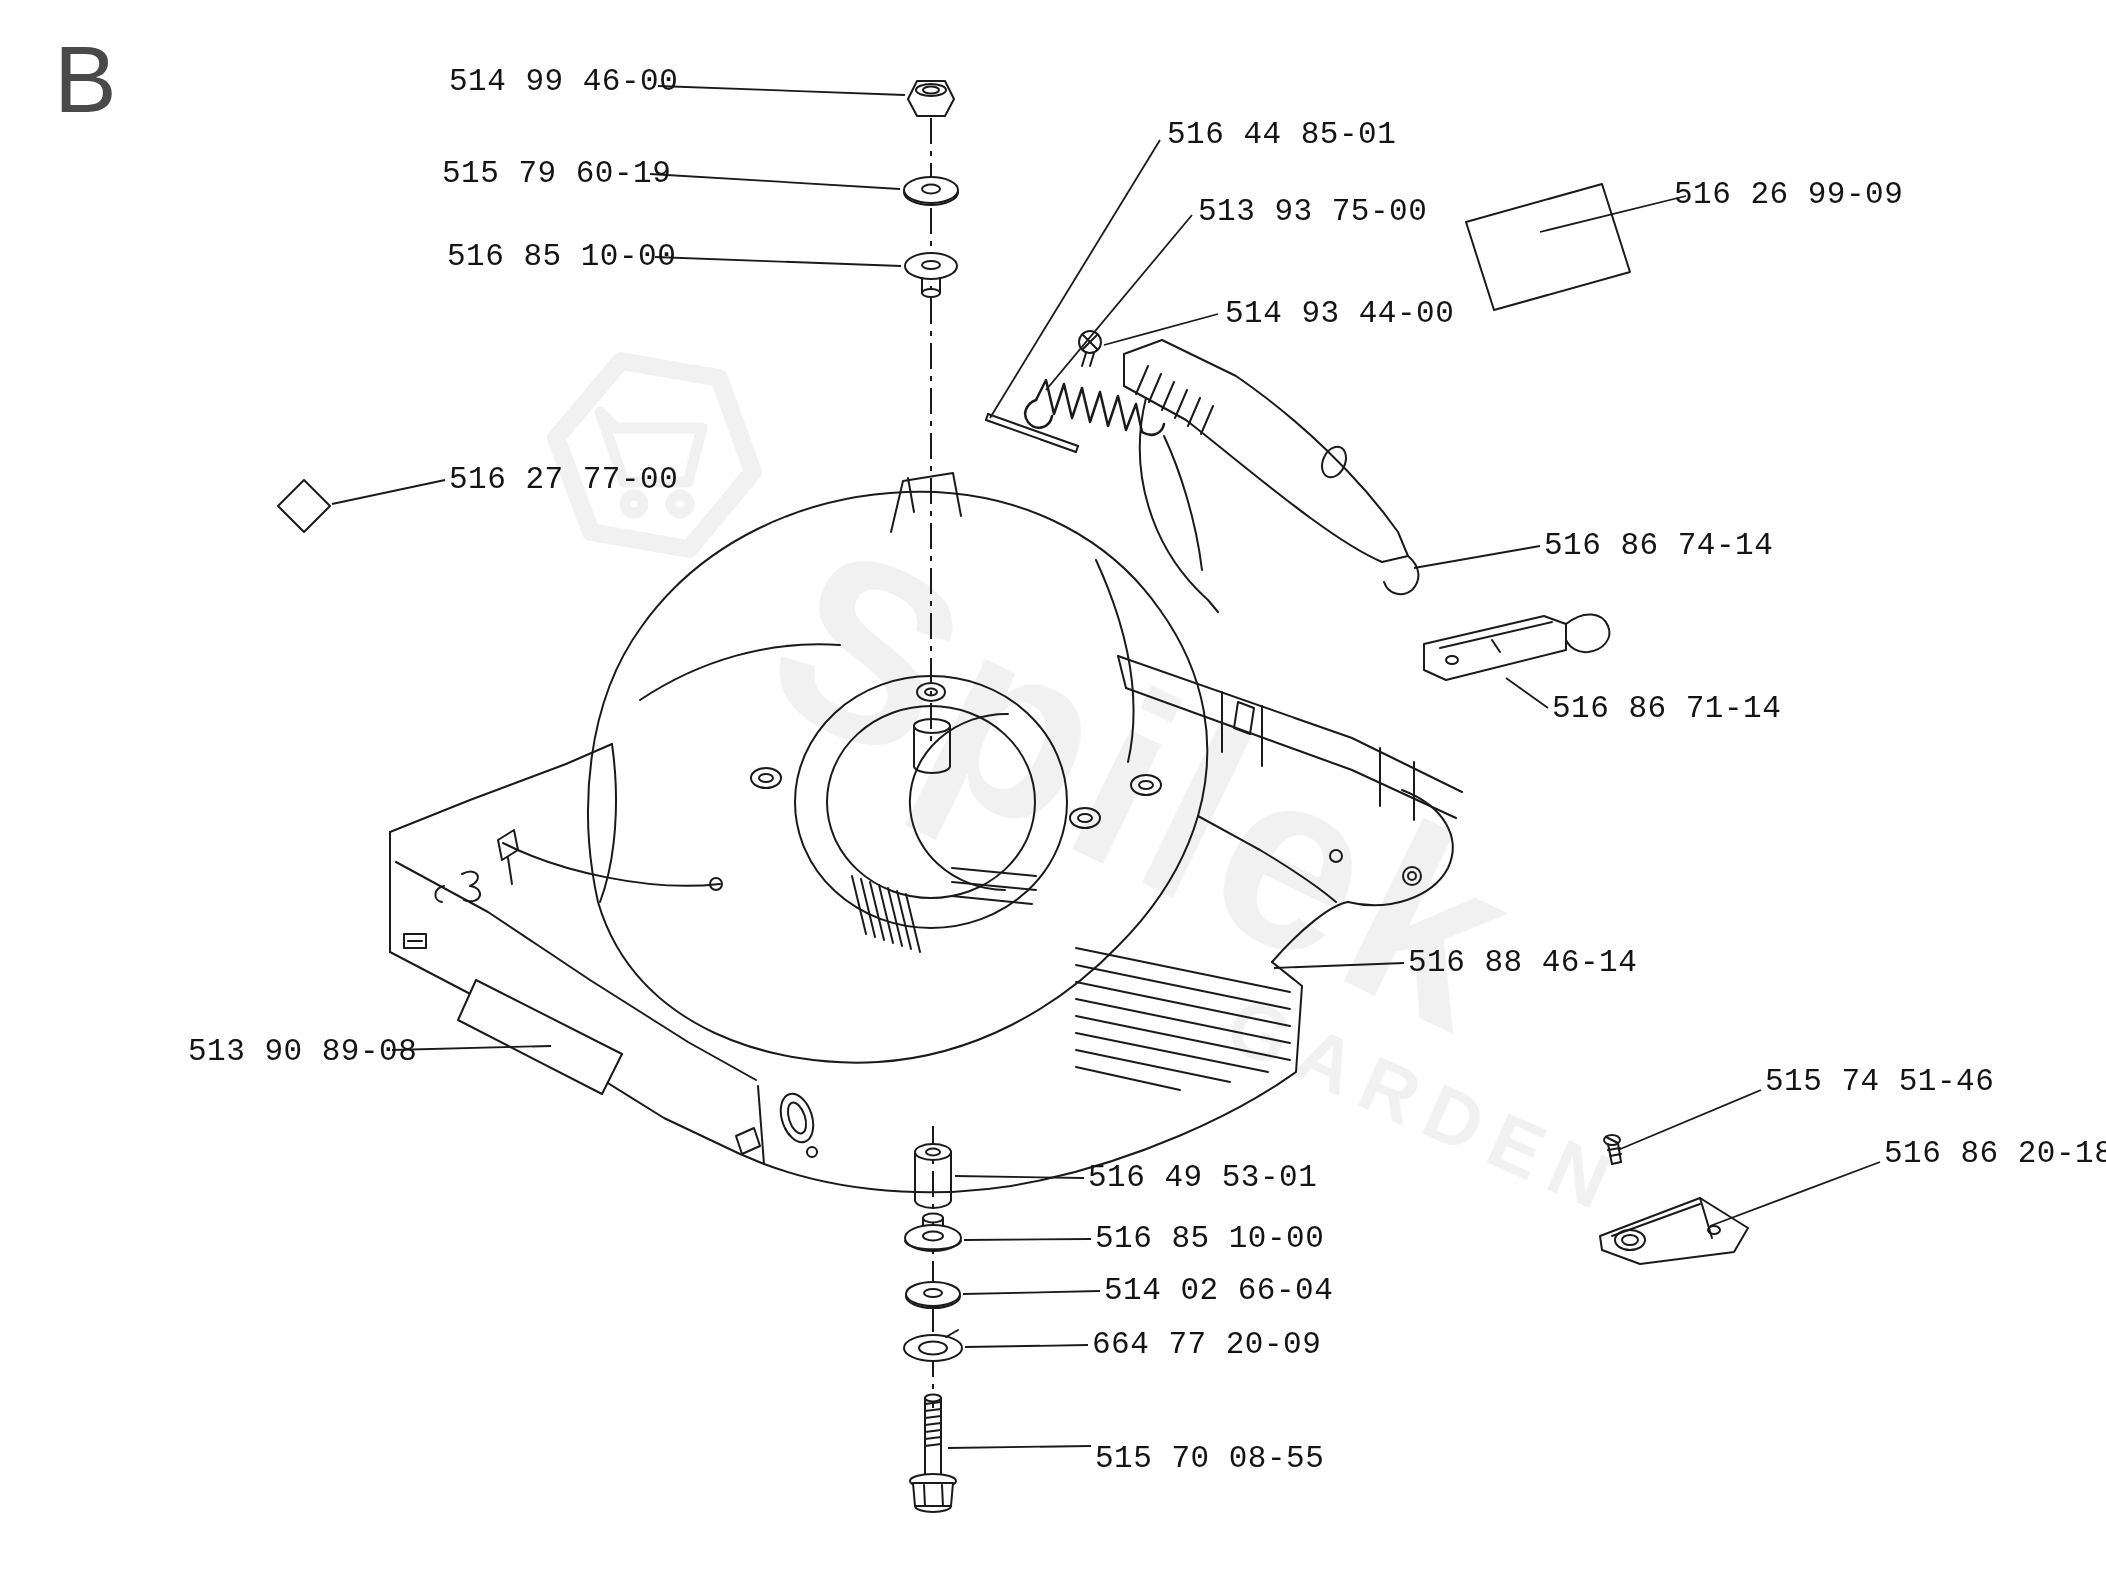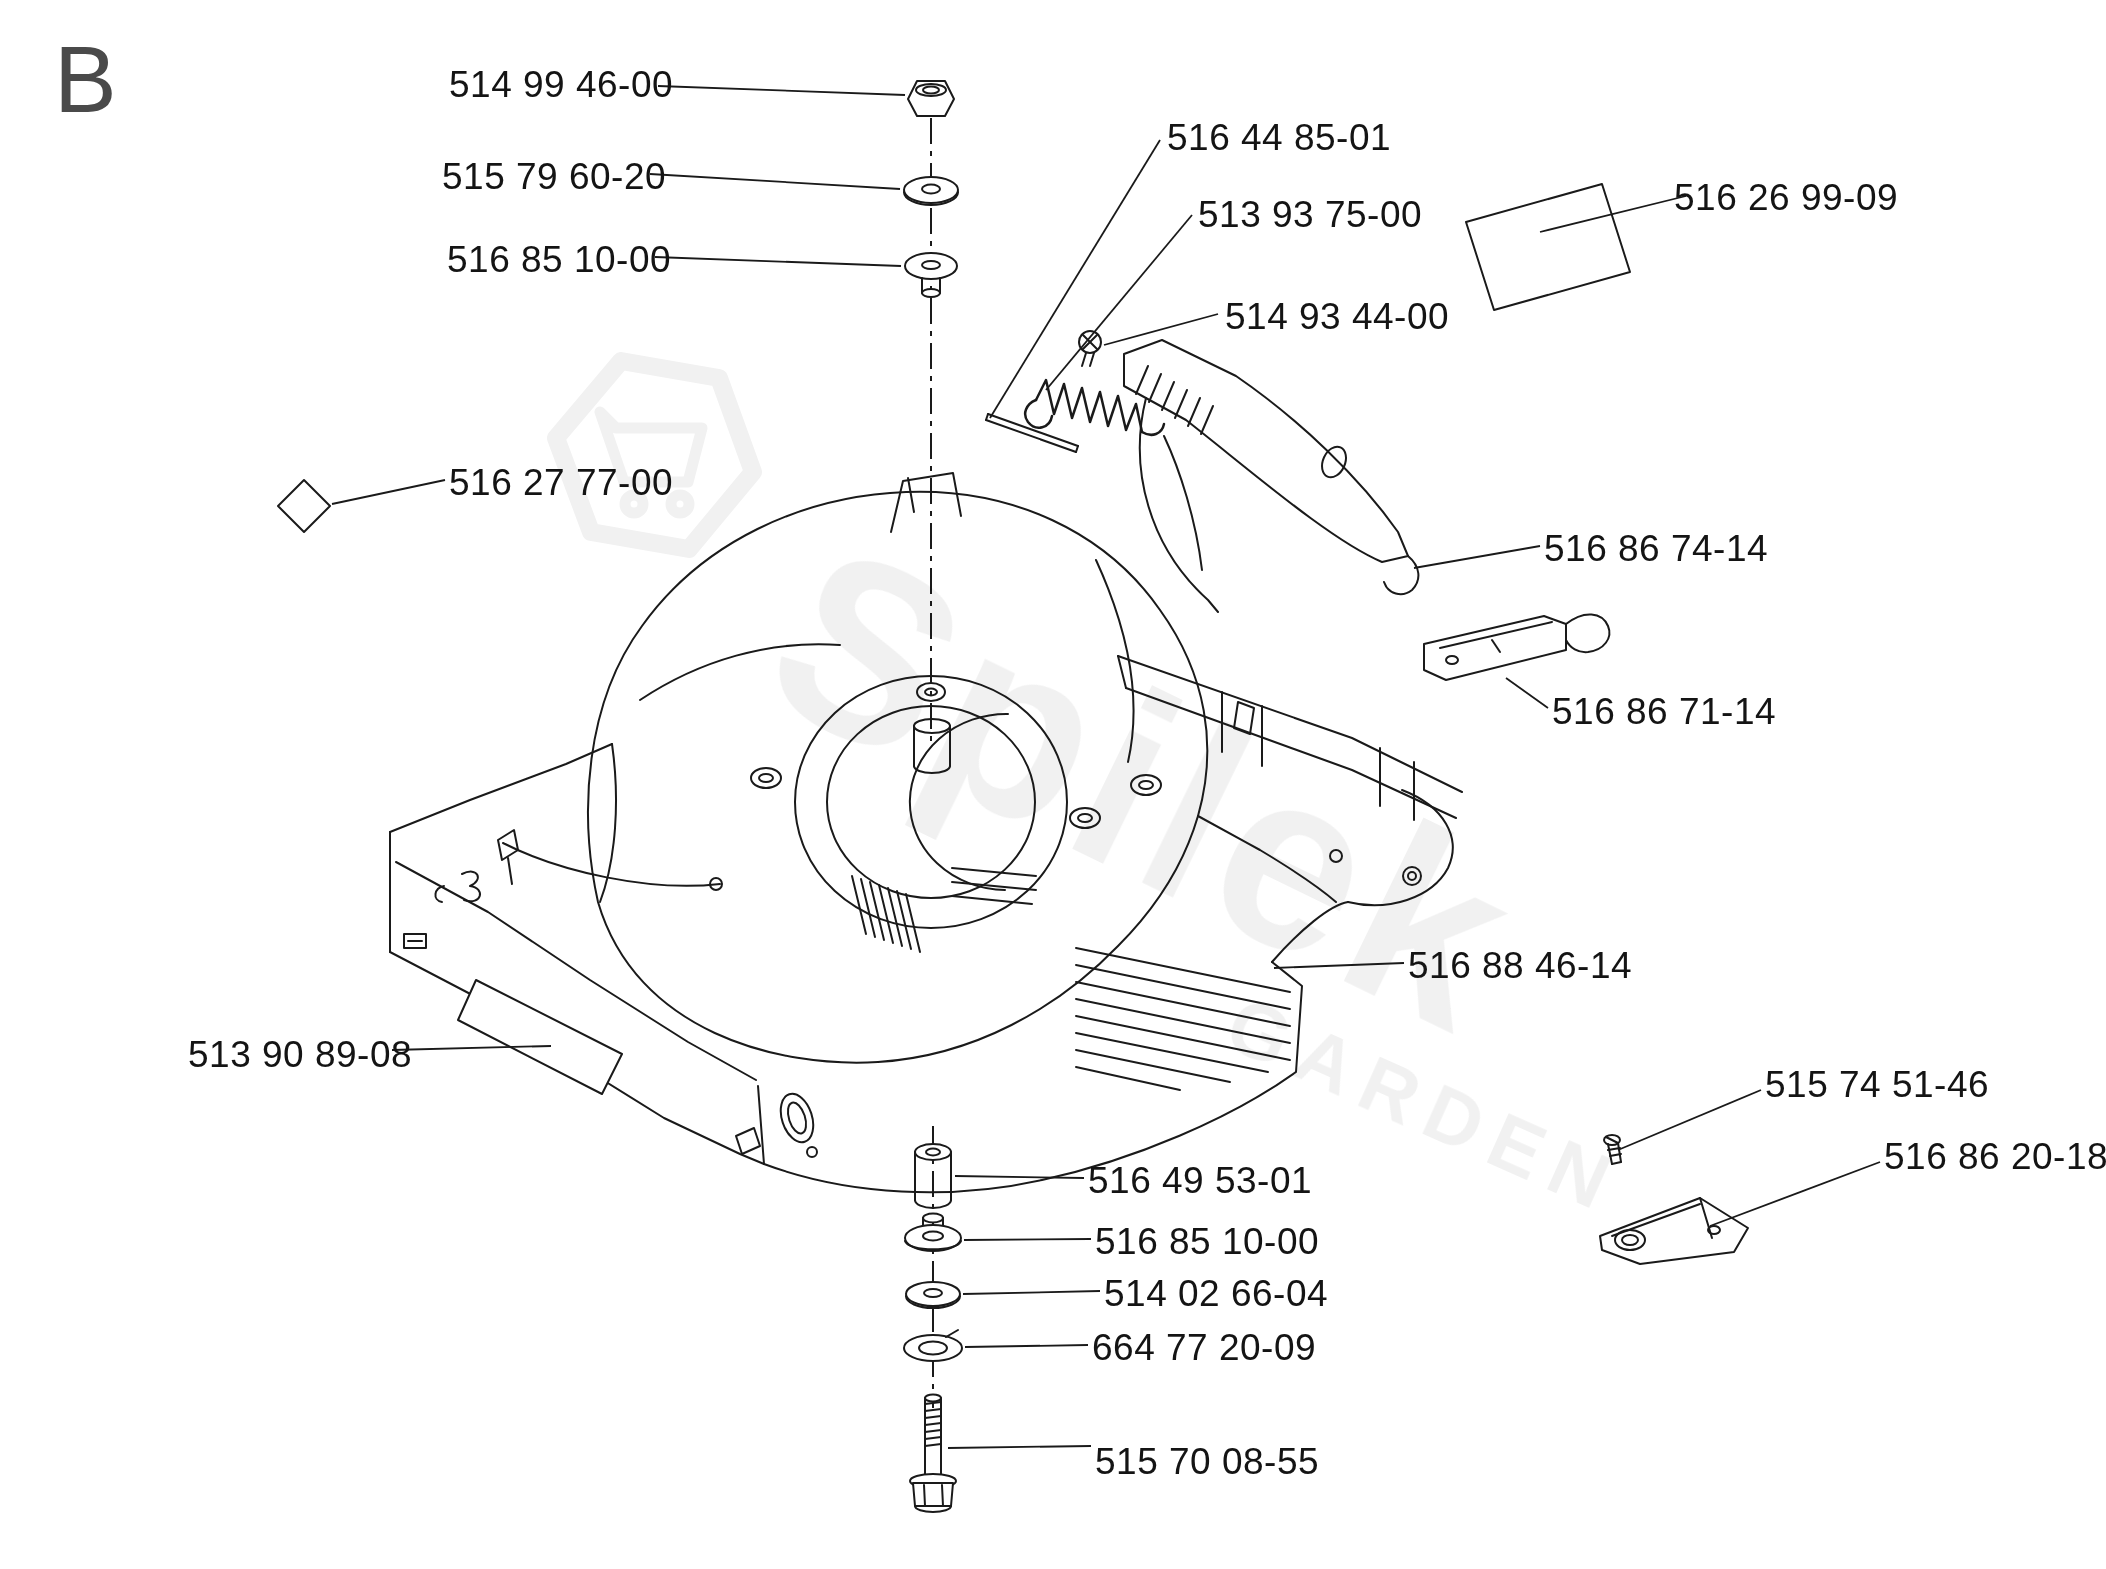--- a/index.html
+++ b/index.html
@@ -1,19 +1,19 @@
 <!DOCTYPE html>
 <html><head>
 <meta charset="utf-8">
 <style>
   html,body{margin:0;padding:0;background:#fff;}
   .canvas{position:relative;width:2106px;height:1569px;background:#fff;overflow:hidden;
           font-family:"Liberation Sans",sans-serif;}
   svg.diagram{position:absolute;left:0;top:0;}
-  .plabel{position:absolute;font-size:37px;color:#141414;white-space:nowrap;letter-spacing:.5px;}
+  .plabel{position:absolute;font-size:31px;color:#141414;white-space:nowrap;letter-spacing:.5px;font-family:Liberation Mono, monospace;}
   .section-letter{position:absolute;left:54px;top:26px;font-size:94px;font-weight:100;color:#4a4a4a;}
 </style>
 </head>
 <body>
 
 <div class="canvas">
 
 <svg class="diagram" width="2106" height="1569" viewBox="0 0 2106 1569">
 
   <g opacity="0.055" stroke="#000" fill="none">
@@ -284,21 +284,21 @@
     <line x1="1091" y1="1239" x2="964" y2="1240"></line>
     <line x1="1100" y1="1291" x2="963" y2="1294"></line>
     <line x1="1088" y1="1345" x2="965" y2="1347"></line>
     <line x1="1091" y1="1446" x2="948" y2="1448"></line>
   </g>
 </svg>
 
 <div class="section-letter">B</div>
 
 <div class="plabel" style="left:449px;top:64px;">514 99 46-00</div>
-<div class="plabel" style="left:442px;top:156px;">515 79 60-20</div>
+<div class="plabel" style="left:442px;top:156px;">515 79 60-19</div>
 <div class="plabel" style="left:447px;top:239px;">516 85 10-00</div>
 <div class="plabel" style="left:1167px;top:117px;">516 44 85-01</div>
 <div class="plabel" style="left:1198px;top:194px;">513 93 75-00</div>
 <div class="plabel" style="left:1225px;top:296px;">514 93 44-00</div>
 <div class="plabel" style="left:1674px;top:177px;">516 26 99-09</div>
 <div class="plabel" style="left:449px;top:462px;">516 27 77-00</div>
 <div class="plabel" style="left:1544px;top:528px;">516 86 74-14</div>
 <div class="plabel" style="left:1552px;top:691px;">516 86 71-14</div>
 <div class="plabel" style="left:1408px;top:945px;">516 88 46-14</div>
 <div class="plabel" style="left:188px;top:1034px;">513 90 89-08</div>

